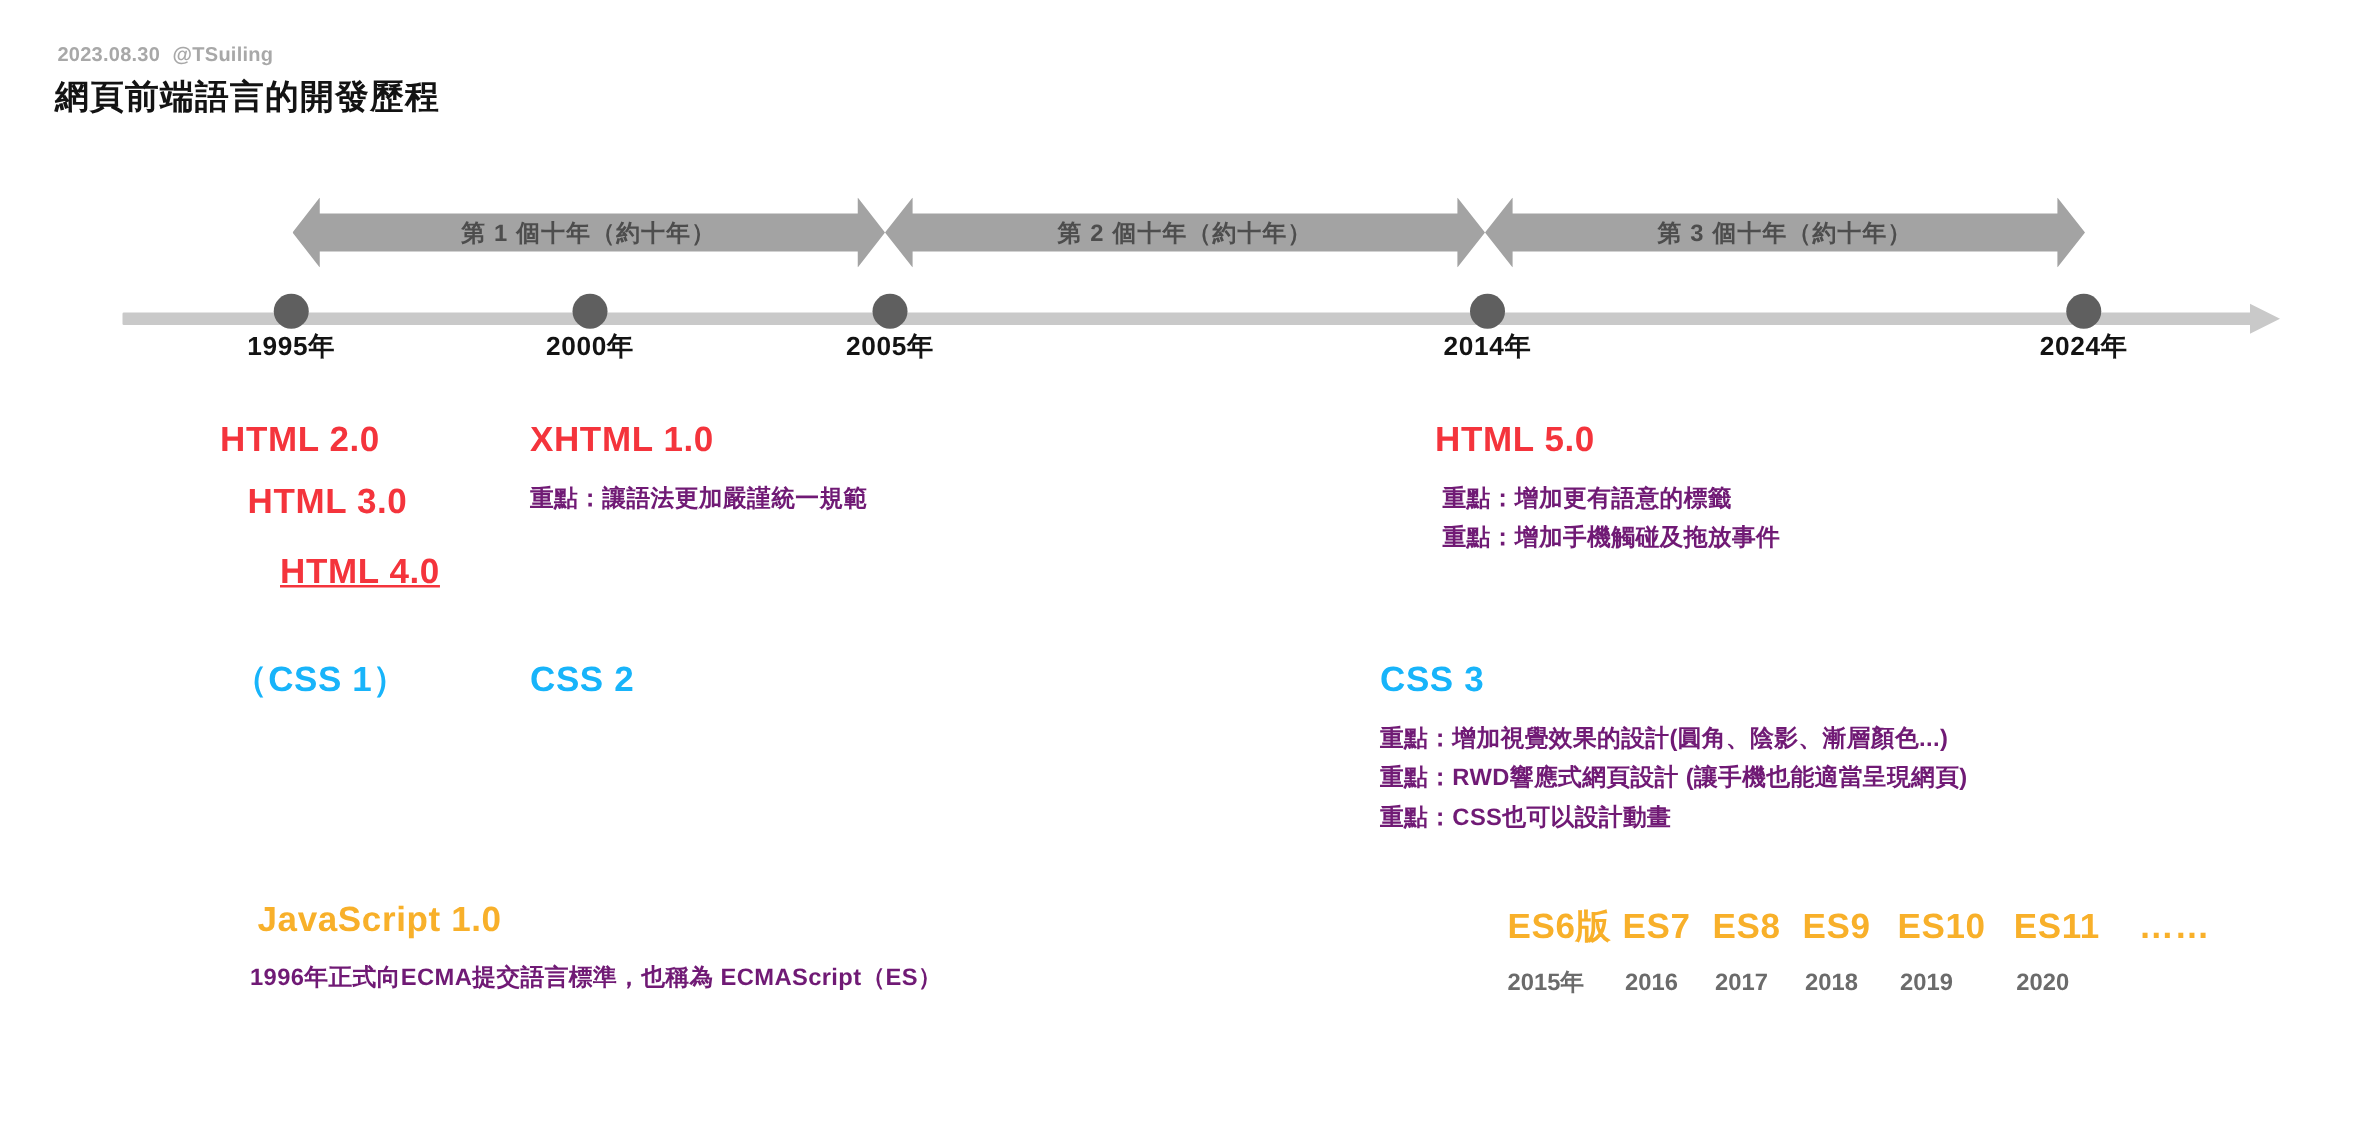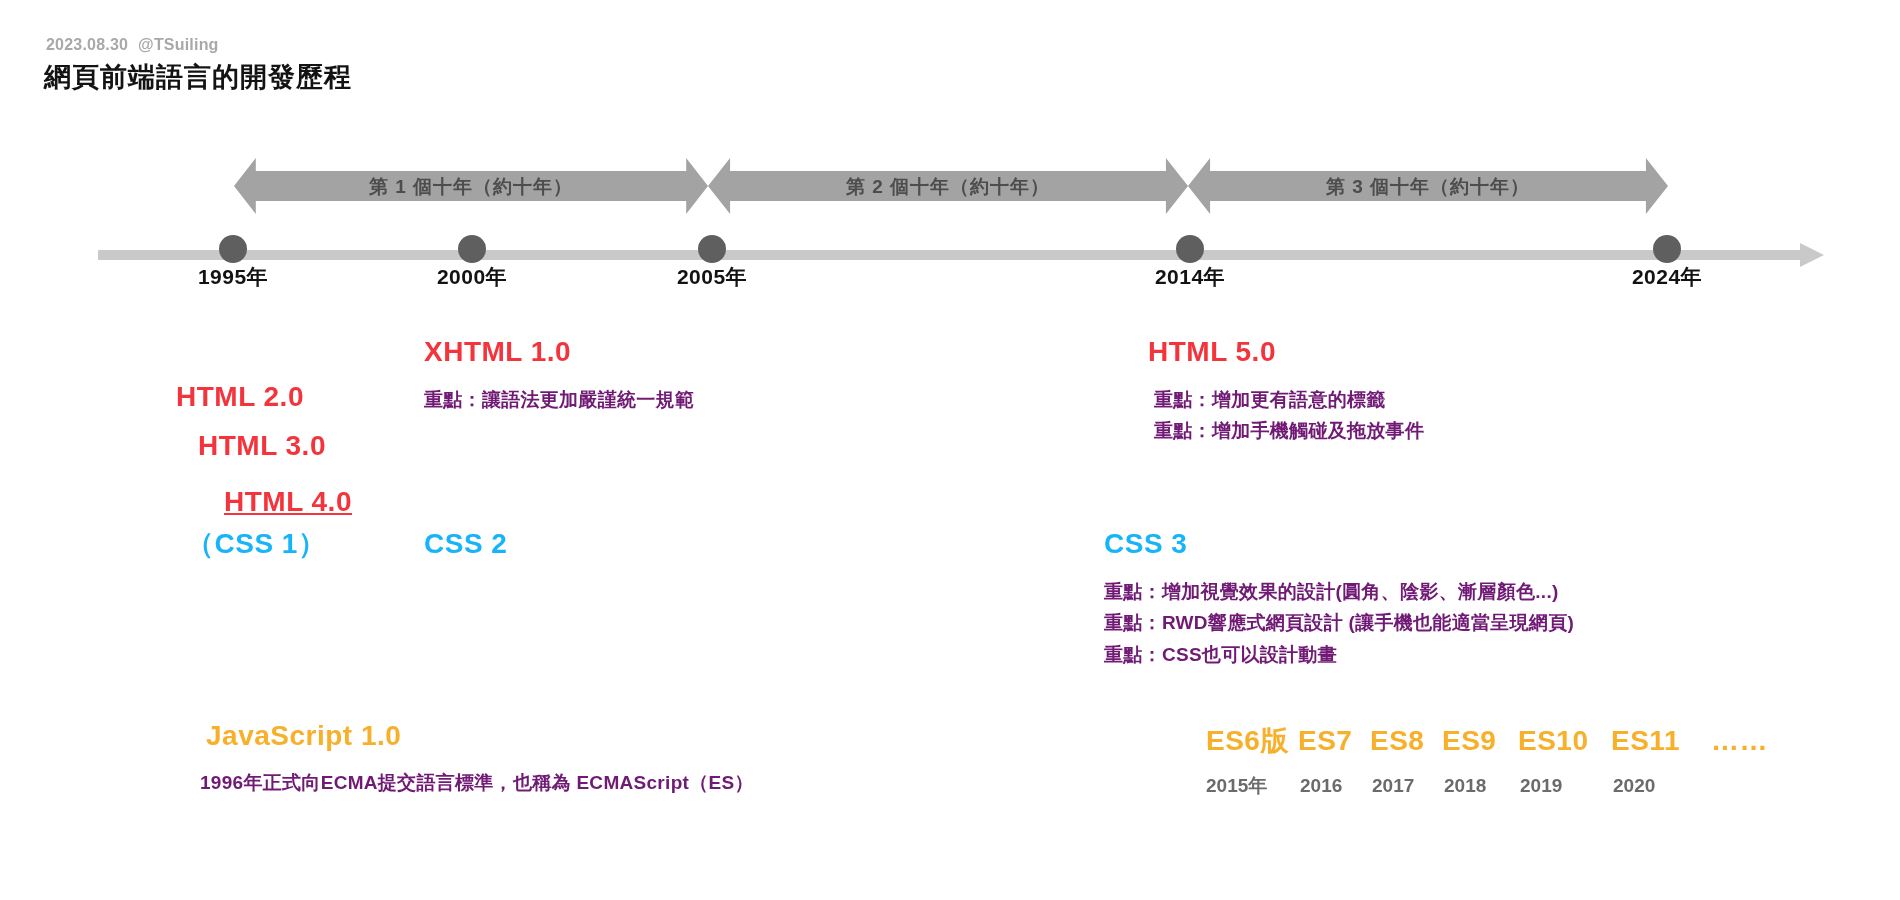--- a/index.html
+++ b/index.html
@@ -130,21 +130,21 @@
     font-weight: bold;
     color: #701a75;
     white-space: nowrap;
     letter-spacing: 0.3px;
     line-height: 1.65;
   }
   .title-html { color: #f4343c; }
   .title-css  { color: #18b4fa; }
   .title-js   { color: #f8b02a; }
 
-  .stagger-line { white-space: nowrap; margin-top: 45px; }
+  .stagger-line { white-space: nowrap; }
   .stagger-line.s1 { margin-left: 0px; }
   .stagger-line.s2 { margin-left: 22px; margin-top: 21px; }
   .stagger-line.s3 { margin-left: 48px; margin-top: 28px; text-decoration: underline; }
 
   
   #es-versions { display: flex; align-items: baseline; }
   #es-versions .es-item {
     font-size: 28px;
     font-weight: bold;
     color: #f8b02a;

